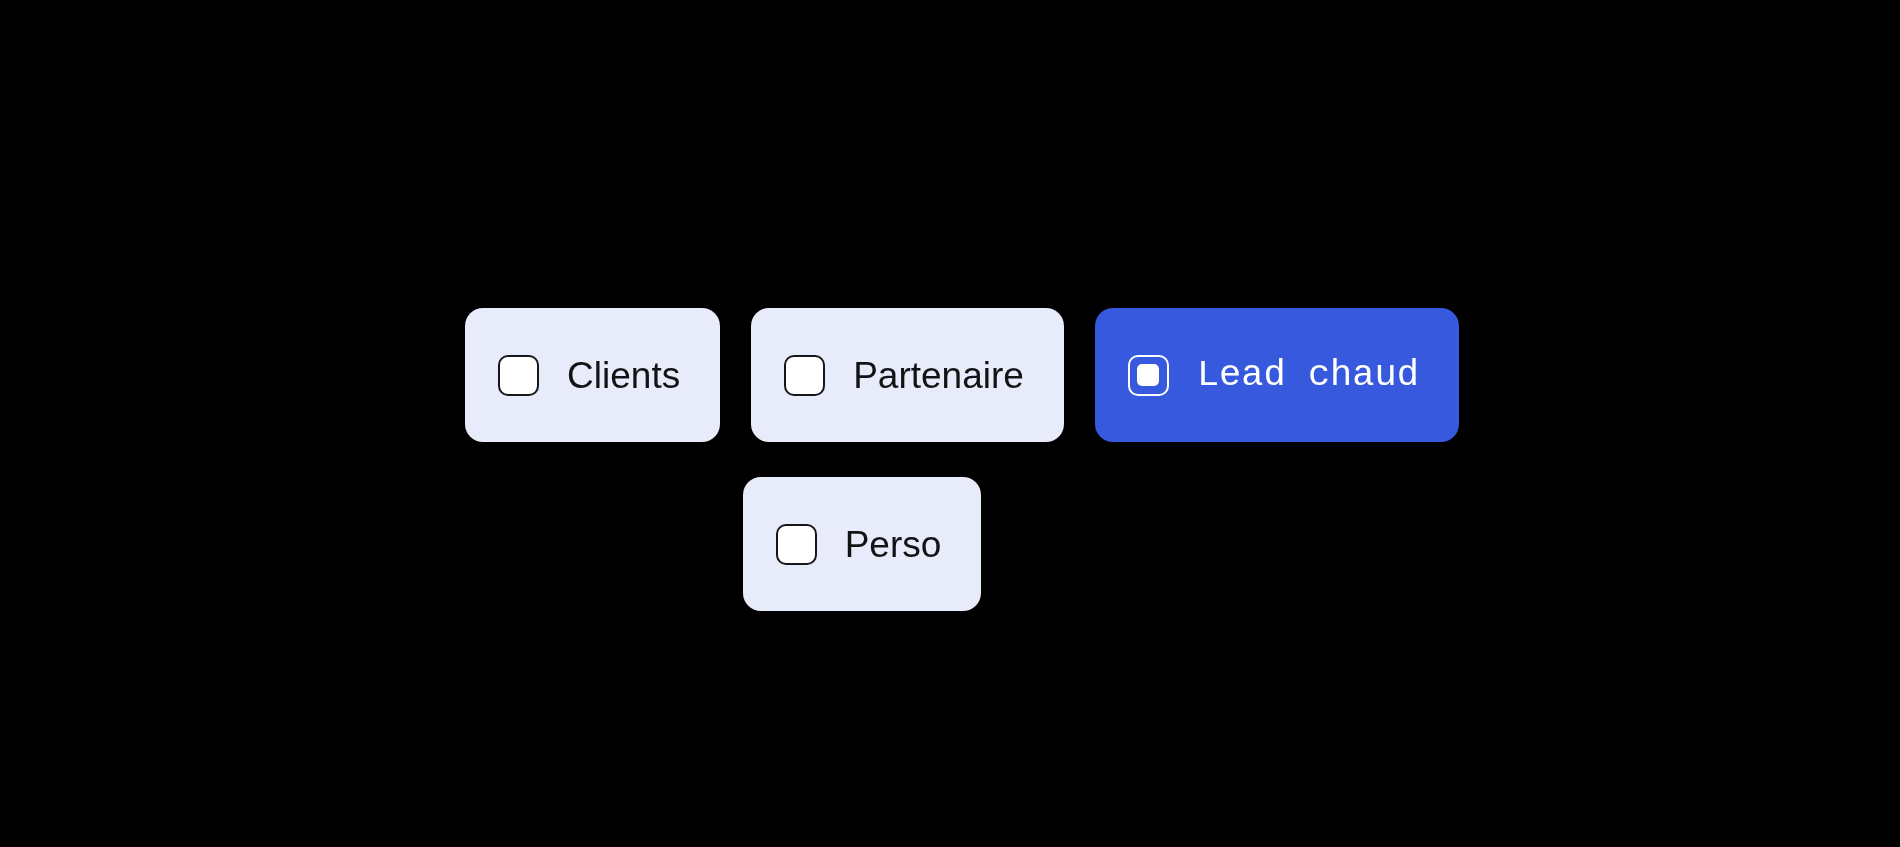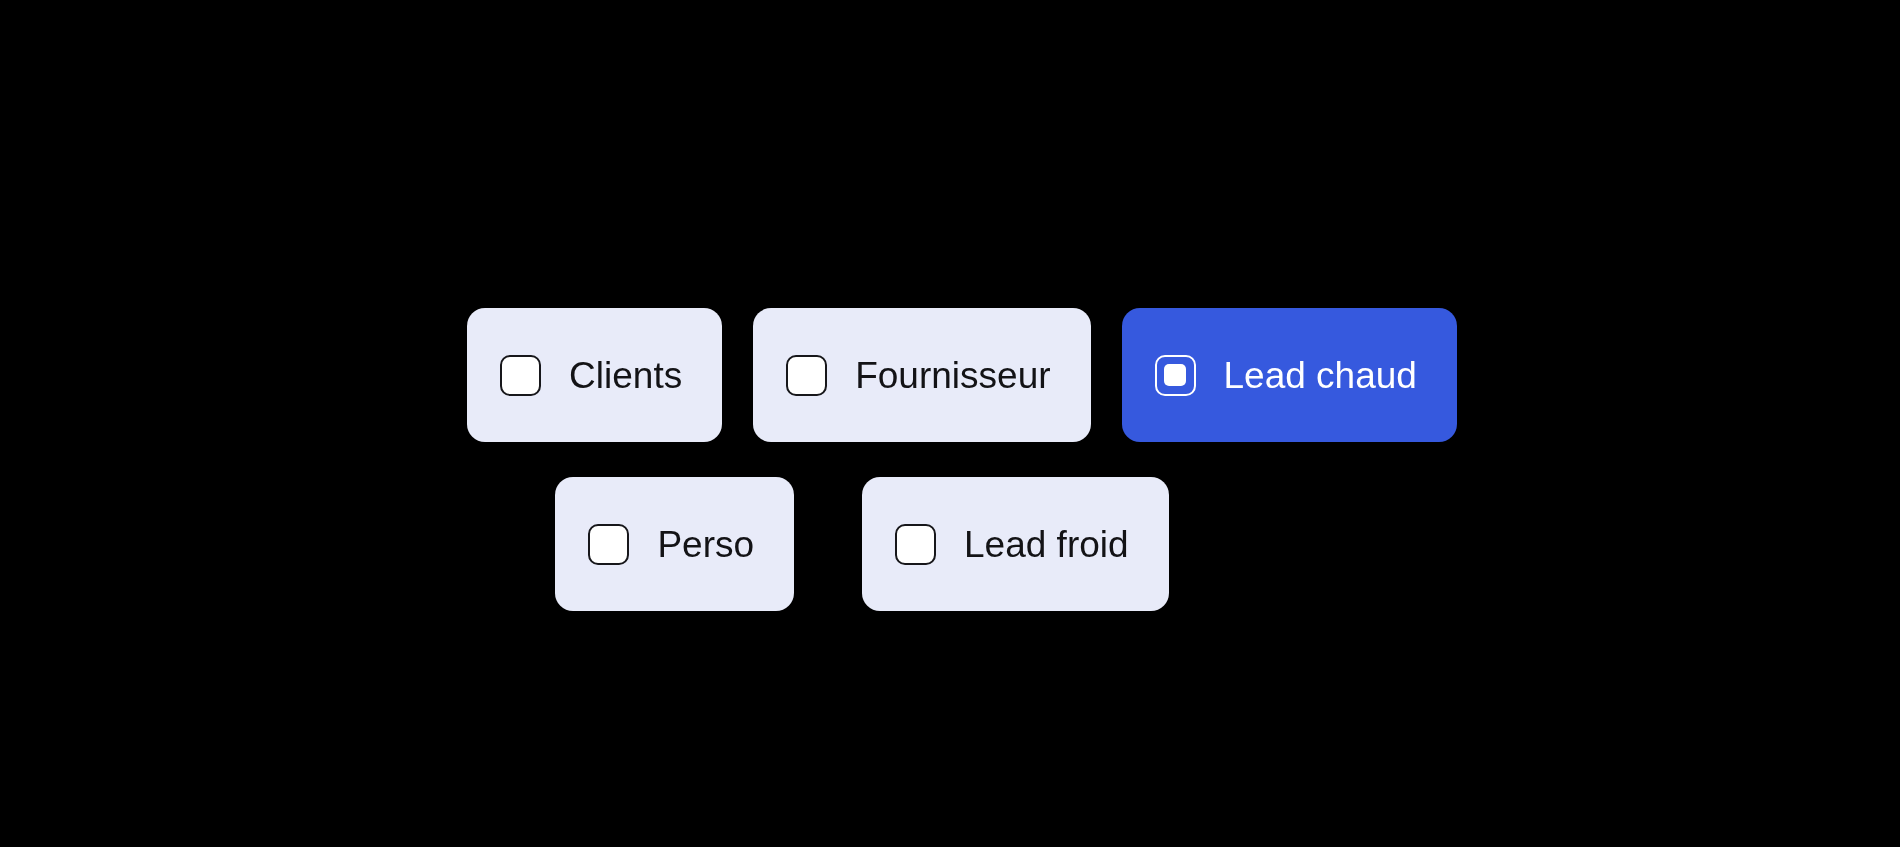--- a/index.html
+++ b/index.html
@@ -65,20 +65,21 @@
   .chip .checkbox-inner {
     display: none;
     width: 22px;
     height: 22px;
     border-radius: 5px;
     background: #ffffff;
   }
   .chip.selected {
     background: var(--accent, #3659de);
     color: var(--selected-text, #ffffff);
+    font-family: Liberation Mono, monospace;
   }
   .chip.selected .checkbox {
     border-color: #ffffff;
     background: transparent;
   }
   .chip.selected .checkbox-inner {
     display: block;
   }
   .chip-label {
     white-space: nowrap;
@@ -95,21 +96,21 @@
       <span class="checkbox">
         
       </span>
       <span class="chip-label">Clients</span>
     </button>
 
     <button class="chip">
       <span class="checkbox">
         
       </span>
-      <span class="chip-label">Fournisseur</span>
+      <span class="chip-label">Partenaire</span>
     </button>
 
     <button class="chip selected">
       <span class="checkbox">
         <span class="checkbox-inner"></span>
       </span>
       <span class="chip-label">Lead chaud</span>
     </button>
 
 
@@ -117,22 +118,16 @@
 
   <div class="chip-row row-2">
 
     <button class="chip">
       <span class="checkbox">
         
       </span>
       <span class="chip-label">Perso</span>
     </button>
 
-    <button class="chip">
-      <span class="checkbox">
-        
-      </span>
-      <span class="chip-label">Lead froid</span>
-    </button>
 
   </div>
 
 </div>
 
 </body></html>

